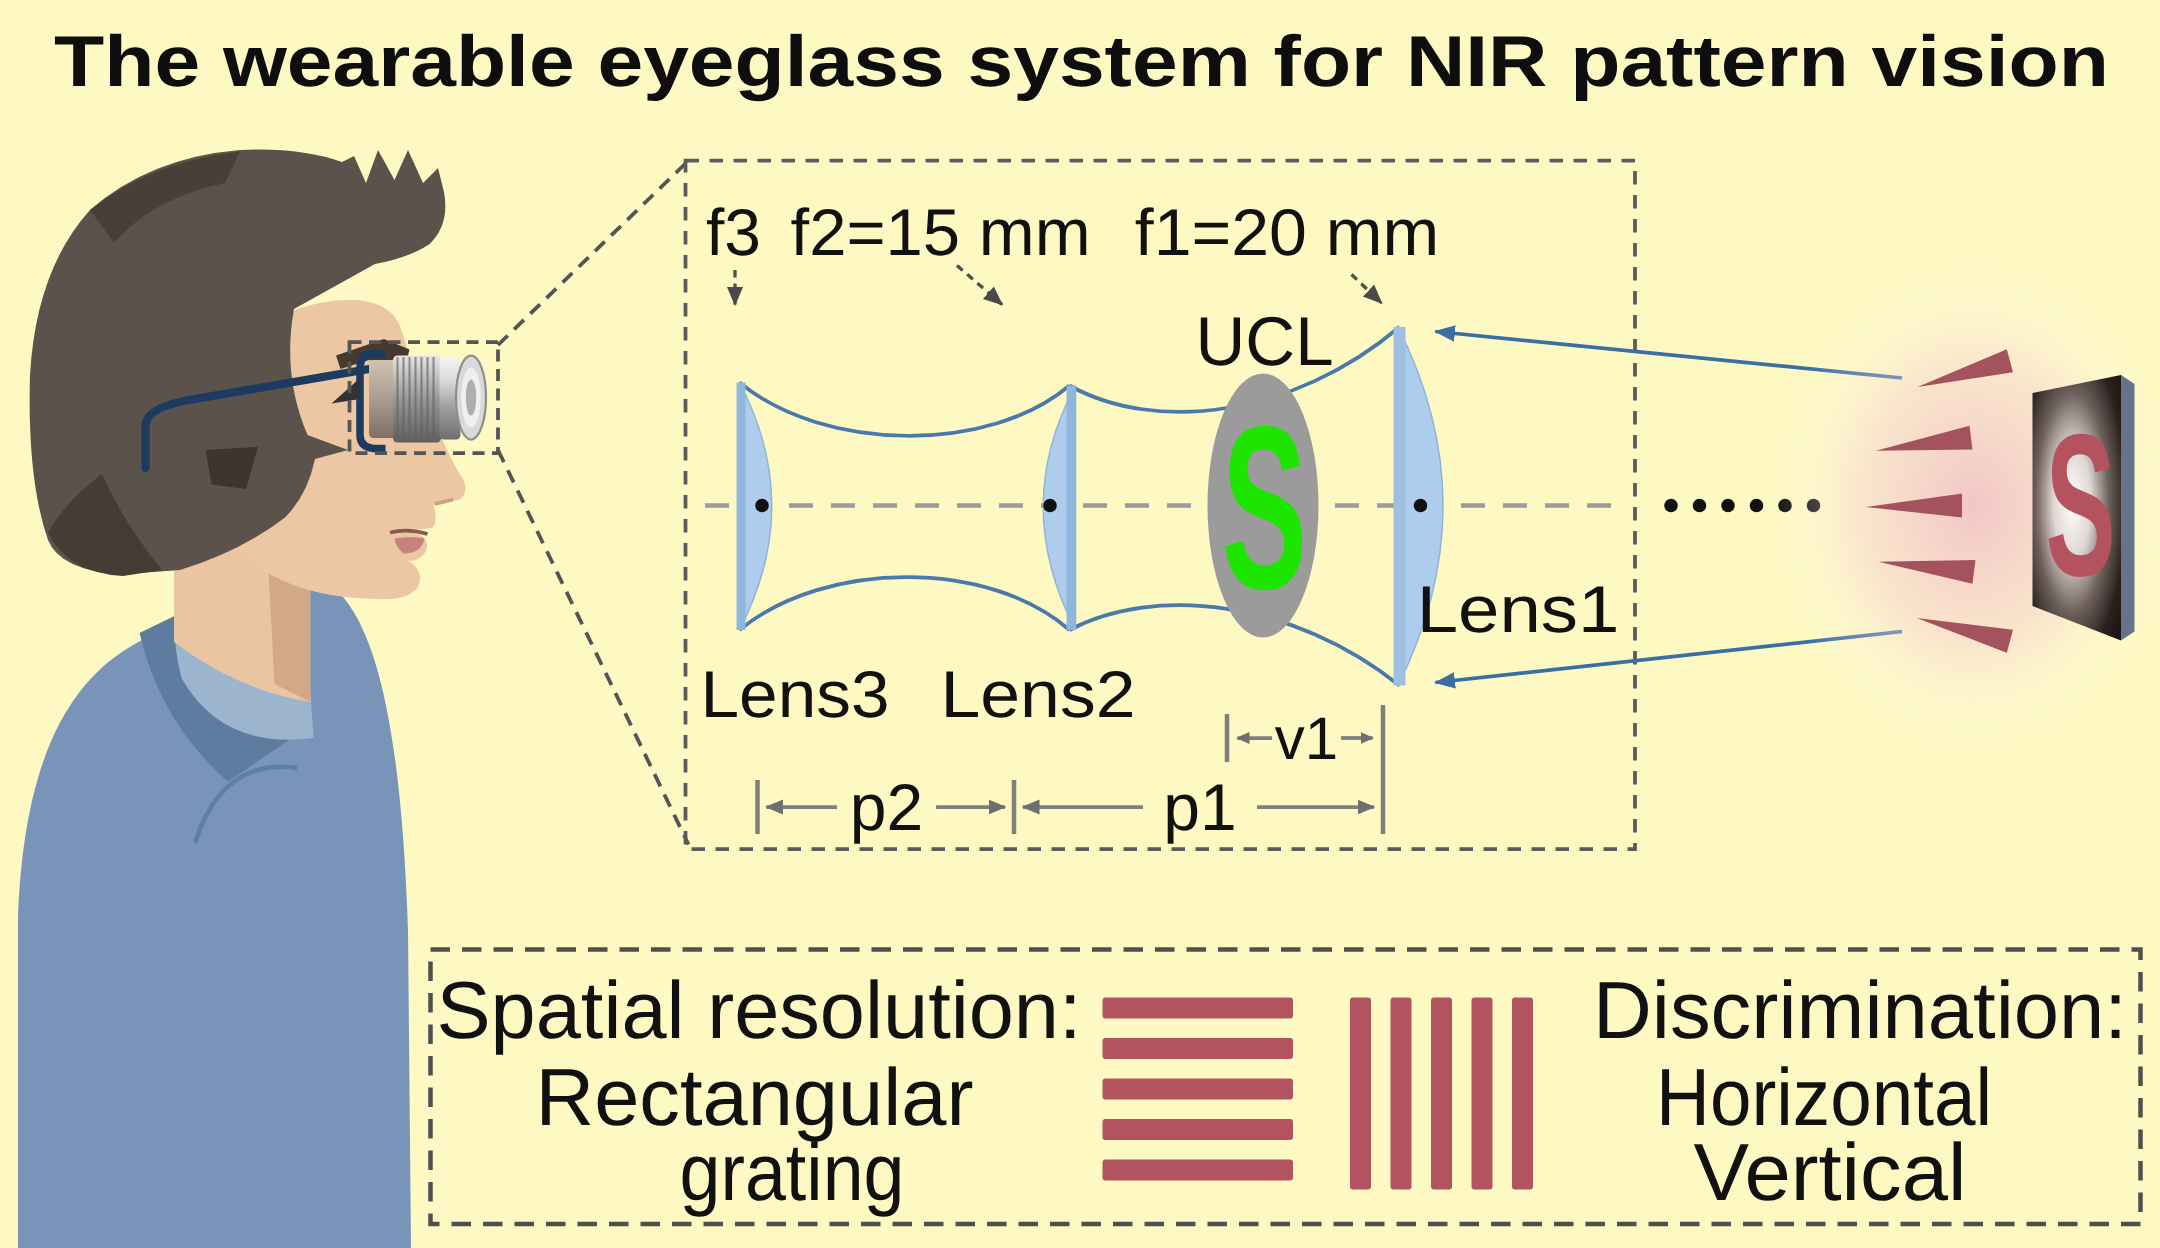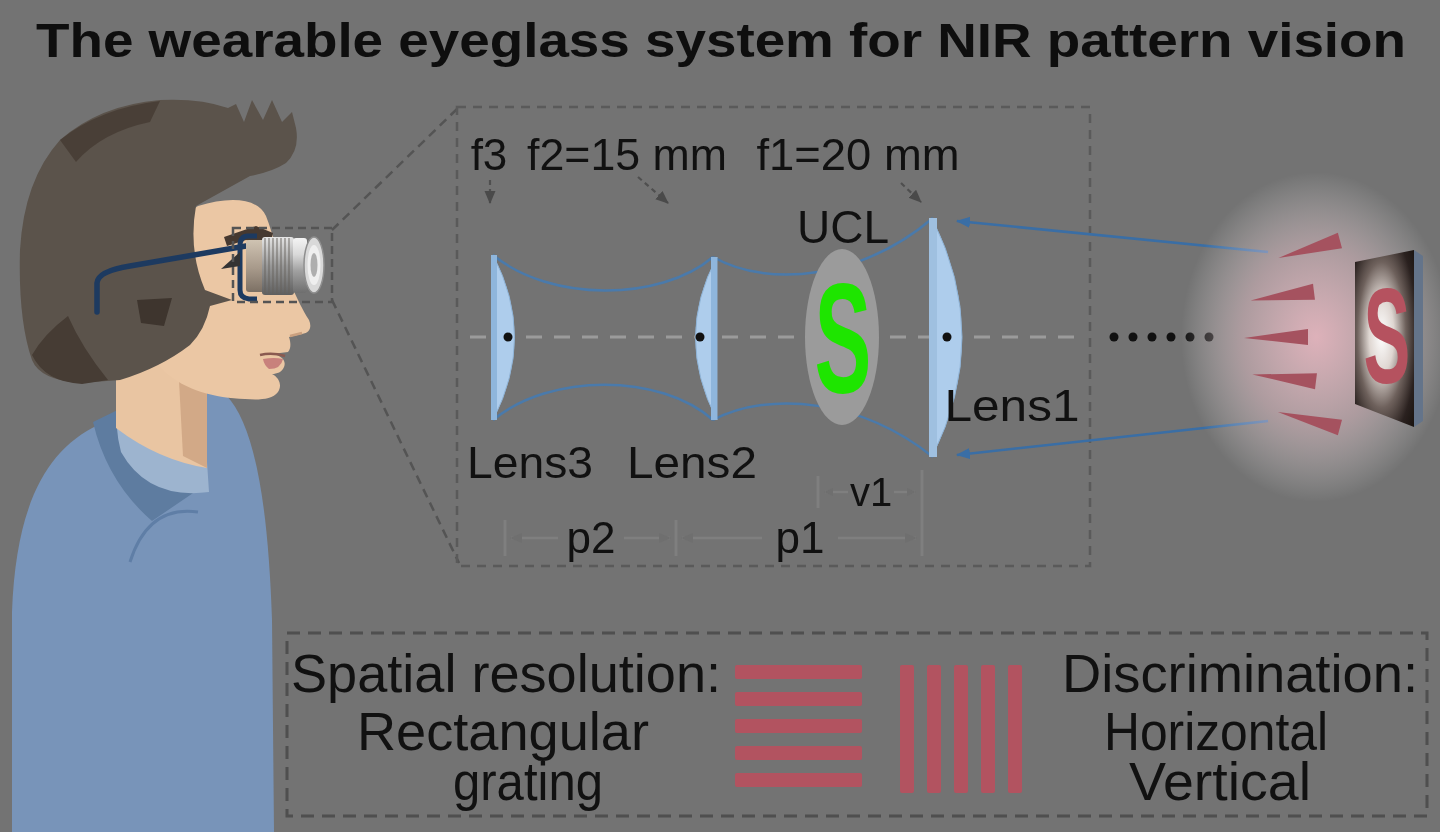--- a/index.html
+++ b/index.html
@@ -1,16 +1,16 @@
 <!DOCTYPE html>
 <html><head>
 <meta charset="utf-8">
 <style>
   html,body{margin:0;padding:0;background:#ffffff;}
-  .stage{position:relative;width:1440px;height:832px;background:#737373;overflow:hidden;
+  .stage{position:relative;width:1440px;height:832px;background:#fef9c3;overflow:hidden;
          font-family:"Liberation Sans", sans-serif;}
   svg{display:block;}
   text{font-family:"Liberation Sans", sans-serif;}
   .title-text{font-weight:bold;fill:#0e0e0e;}
   .lbl{fill:#111111;}
 </style>
 </head>
 <body>
 
 <div class="stage">

